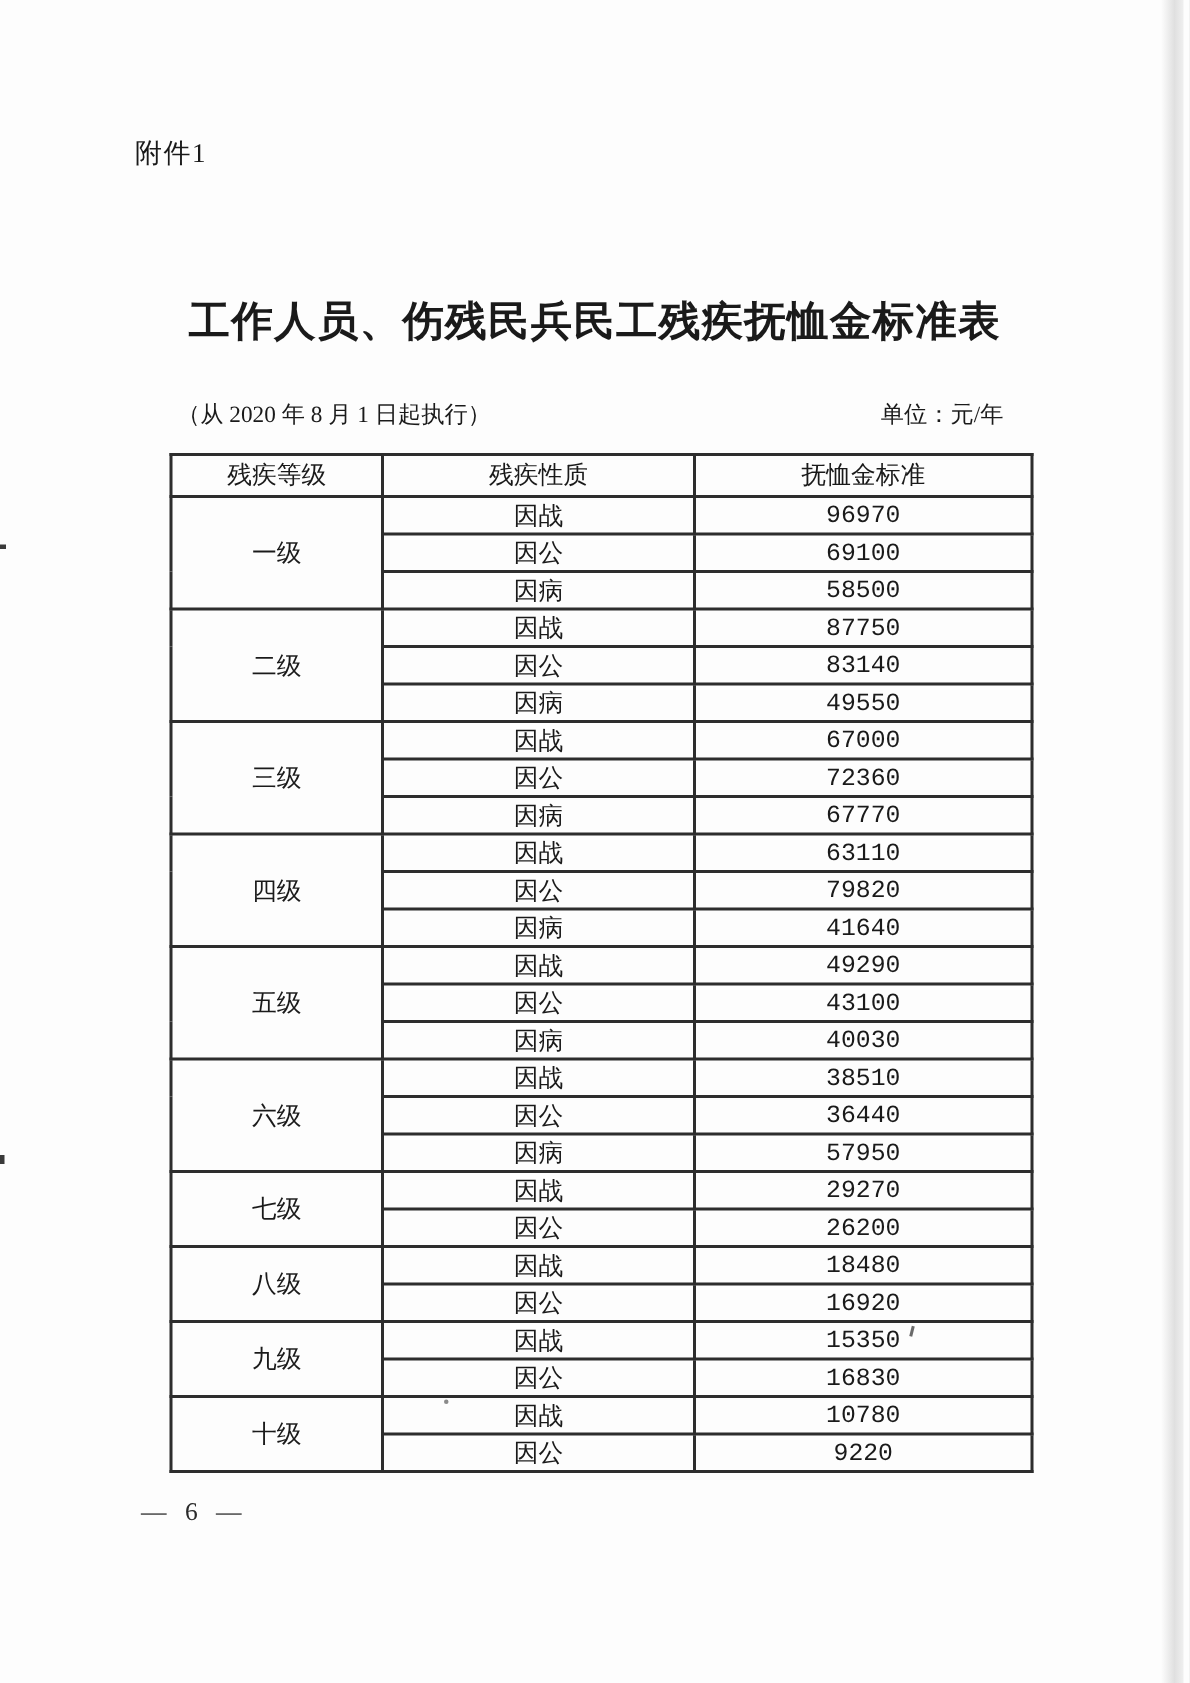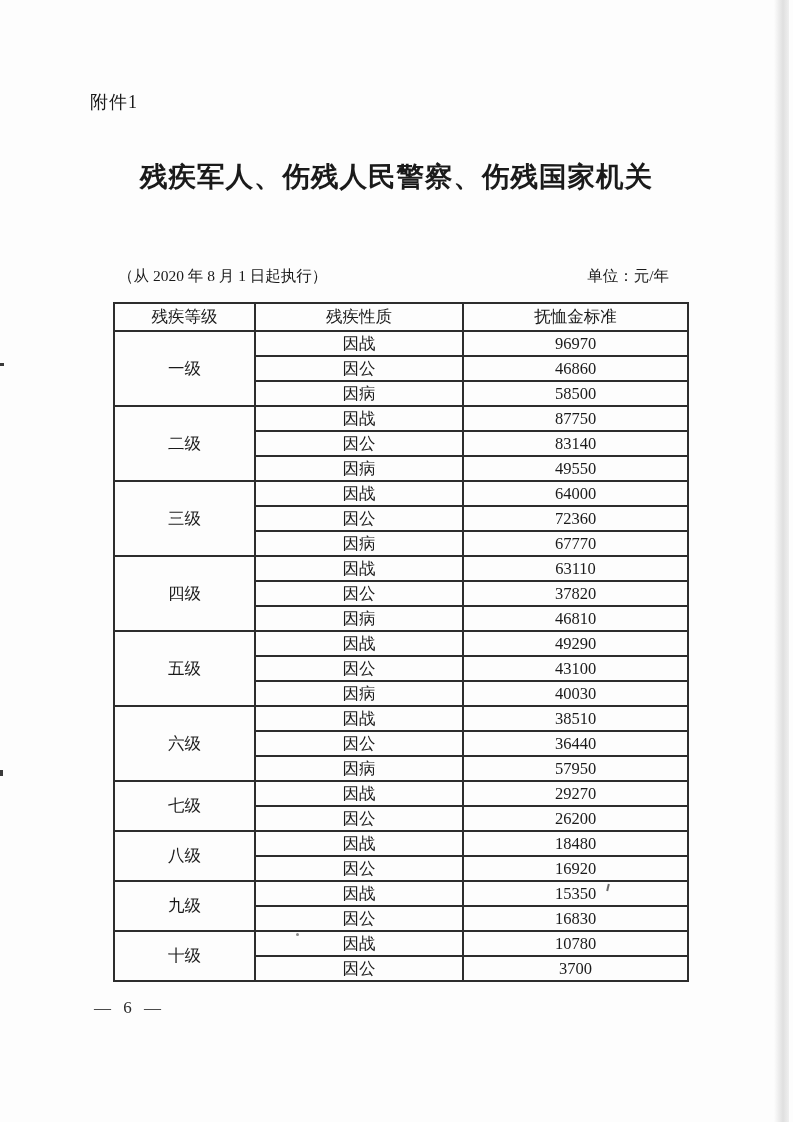--- a/index.html
+++ b/index.html
@@ -66,20 +66,21 @@
   table.pension thead th {
     height: 26px;
     font-size: 16.5px;
   }
   table.pension td {
     height: 23px;
     font-size: 16.5px;
   }
   td.value-cell {
     font-size: 16.5px;
+    font-family: Liberation Mono, monospace;
   }
   .footer-page-num {
     position: absolute;
     left: 94px;
     top: 998px;
     font-size: 17px;
     letter-spacing: 4px;
     color: #2a2a2a;
   }
   
@@ -103,21 +104,22 @@
   .speck-d { left: 296px; top: 933px; width: 3px; height: 3px; background: #8a8a8a; border-radius: 50%; }
 </style>
 </head>
 <body>
 
 <div class="page">
 
   <div class="attachment">附件1</div>
 
   <h1 class="title">
-    <span>残疾军人、伤残人民警察、伤残国家机关</span><br>
+    <br>
+    <span>工作人员、伤残民兵民工残疾抚恤金标准表</span>
   </h1>
 
   <div class="meta-row">
     <span>（从 2020 年 8 月 1 日起执行）</span>
     <span>单位：元/年</span>
   </div>
 
   <table class="pension">
     <colgroup>
       <col style="width:141px">
@@ -132,21 +134,21 @@
       </tr>
     </thead>
     <tbody id="table-body">
         <tr>
           <td rowspan="3" class="grade-cell">一级</td>
           <td class="nature-cell">因战</td>
           <td class="value-cell">96970</td>
         </tr>
         <tr>
           <td class="nature-cell">因公</td>
-          <td class="value-cell">46860</td>
+          <td class="value-cell">69100</td>
         </tr>
         <tr>
           <td class="nature-cell">因病</td>
           <td class="value-cell">58500</td>
         </tr>
         <tr>
           <td rowspan="3" class="grade-cell">二级</td>
           <td class="nature-cell">因战</td>
           <td class="value-cell">87750</td>
         </tr>
@@ -154,42 +156,42 @@
           <td class="nature-cell">因公</td>
           <td class="value-cell">83140</td>
         </tr>
         <tr>
           <td class="nature-cell">因病</td>
           <td class="value-cell">49550</td>
         </tr>
         <tr>
           <td rowspan="3" class="grade-cell">三级</td>
           <td class="nature-cell">因战</td>
-          <td class="value-cell">64000</td>
+          <td class="value-cell">67000</td>
         </tr>
         <tr>
           <td class="nature-cell">因公</td>
           <td class="value-cell">72360</td>
         </tr>
         <tr>
           <td class="nature-cell">因病</td>
           <td class="value-cell">67770</td>
         </tr>
         <tr>
           <td rowspan="3" class="grade-cell">四级</td>
           <td class="nature-cell">因战</td>
           <td class="value-cell">63110</td>
         </tr>
         <tr>
           <td class="nature-cell">因公</td>
-          <td class="value-cell">37820</td>
-        </tr>
-        <tr>
-          <td class="nature-cell">因病</td>
-          <td class="value-cell">46810</td>
+          <td class="value-cell">79820</td>
+        </tr>
+        <tr>
+          <td class="nature-cell">因病</td>
+          <td class="value-cell">41640</td>
         </tr>
         <tr>
           <td rowspan="3" class="grade-cell">五级</td>
           <td class="nature-cell">因战</td>
           <td class="value-cell">49290</td>
         </tr>
         <tr>
           <td class="nature-cell">因公</td>
           <td class="value-cell">43100</td>
         </tr>
@@ -237,21 +239,21 @@
           <td class="nature-cell">因公</td>
           <td class="value-cell">16830</td>
         </tr>
         <tr>
           <td rowspan="2" class="grade-cell">十级</td>
           <td class="nature-cell">因战</td>
           <td class="value-cell">10780</td>
         </tr>
         <tr>
           <td class="nature-cell">因公</td>
-          <td class="value-cell">3700</td>
+          <td class="value-cell">9220</td>
         </tr>
       </tbody>
   </table>
 
   <div class="footer-page-num">— 6 —</div>
 
   <div class="scan-edge-right"></div>
   <div class="speck speck-a"></div>
   <div class="speck speck-b"></div>
   <div class="speck speck-c"></div>

